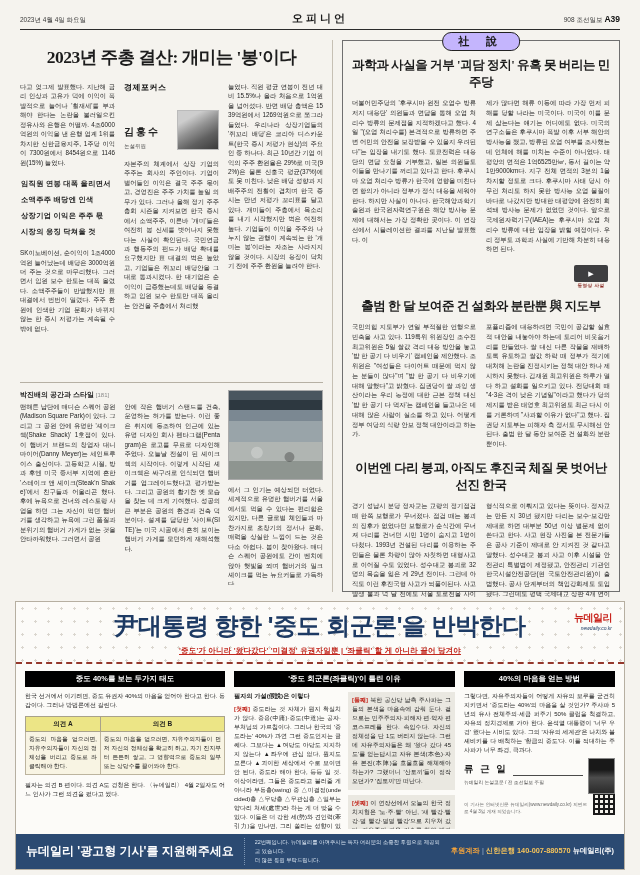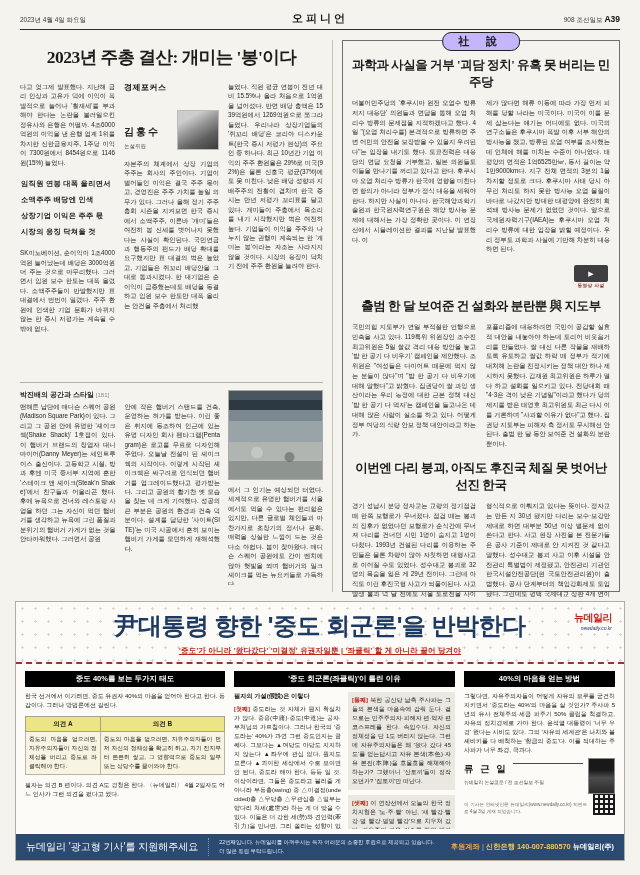--- a/index.html
+++ b/index.html
@@ -84,34 +84,34 @@
   .vtable th { background:#ece586; border:1px solid #a9a28a; font-size:6.5px; padding:2.5px; font-weight:bold; }
   .vtable td { background:#f8f4e3; border:1px solid #bcb49e; font-size:5.8px; padding:3px; vertical-align:top; text-align:justify; word-break:break-all; line-height:1.55; }
   .subcols { display:flex; gap:7px; }
   .sc { flex:1; overflow:hidden; }
   .lead { font-size:6.2px; font-weight:bold; margin-bottom:4px; }
   .gb { background:#eae8e1; padding:4px; margin-bottom:5px; font-size:6px; line-height:1.5; text-align:justify; word-break:break-all; }
   .gb.plain { background:transparent; padding:0; }
   .rl { color:#c2271d; font-weight:bold; }
 
   .byline { position:relative; margin-top:8px; padding-right:32px; }
-  .bl-row { display:flex; align-items:flex-start; gap:5px; }
+  .bl-row { display:flex; align-items:flex-end; gap:5px; }
   .bname { font-weight:bold; font-size:9.5px; letter-spacing:2px; white-space:nowrap; }
   .bline { flex:1; border-top:1px solid #4a4a4a; }
   .btitle { font-size:4.8px; color:#444; margin-top:3px; }
   .bphoto { position:absolute; right:0; top:-5px; width:27px; height:36px; background:linear-gradient(180deg,#191919 0 32%,#4d4d4d 55%,#2a2a2a); border:1px solid #888; }
   .foot-row { display:flex; gap:6px; margin-top:8px; align-items:flex-end; }
   .fnote { flex:1; font-size:4.6px; color:#666; line-height:1.55; text-align:justify; }
   .qr { width:22px; height:22px;
     background:
       repeating-linear-gradient(0deg,#1a1a1a 0 2px, transparent 2px 5px),
       repeating-linear-gradient(90deg,#1a1a1a 0 2px, #f2f0ea 2px 5px); }
 
   .ad-foot { background:#2b4a72; display:flex; align-items:center; gap:10px; padding:4px 10px; }
-  .af-left { color:#fff; font-weight:normal; font-size:10px; white-space:nowrap; }
+  .af-left { color:#fff; font-weight:bold; font-size:12px; white-space:nowrap; }
   .af-mid { flex:1; border-left:1px dotted #7d97b5; padding-left:10px; color:#d9e4f0; font-size:5.4px; line-height:1.65; }
   .af-right { white-space:nowrap; font-size:7.3px; font-weight:bold; }
   .af-right .o { color:#f2a33c;font-family:Liberation Serif, serif; } .af-right .s { color:#9db5cf; font-weight:normal; }
   .af-right .y { color:#f5c35a;text-align:center; } .af-right .w { color:#ffffff; }
 </style>
 </head>
 <body>
 
 <div class="page">
 

